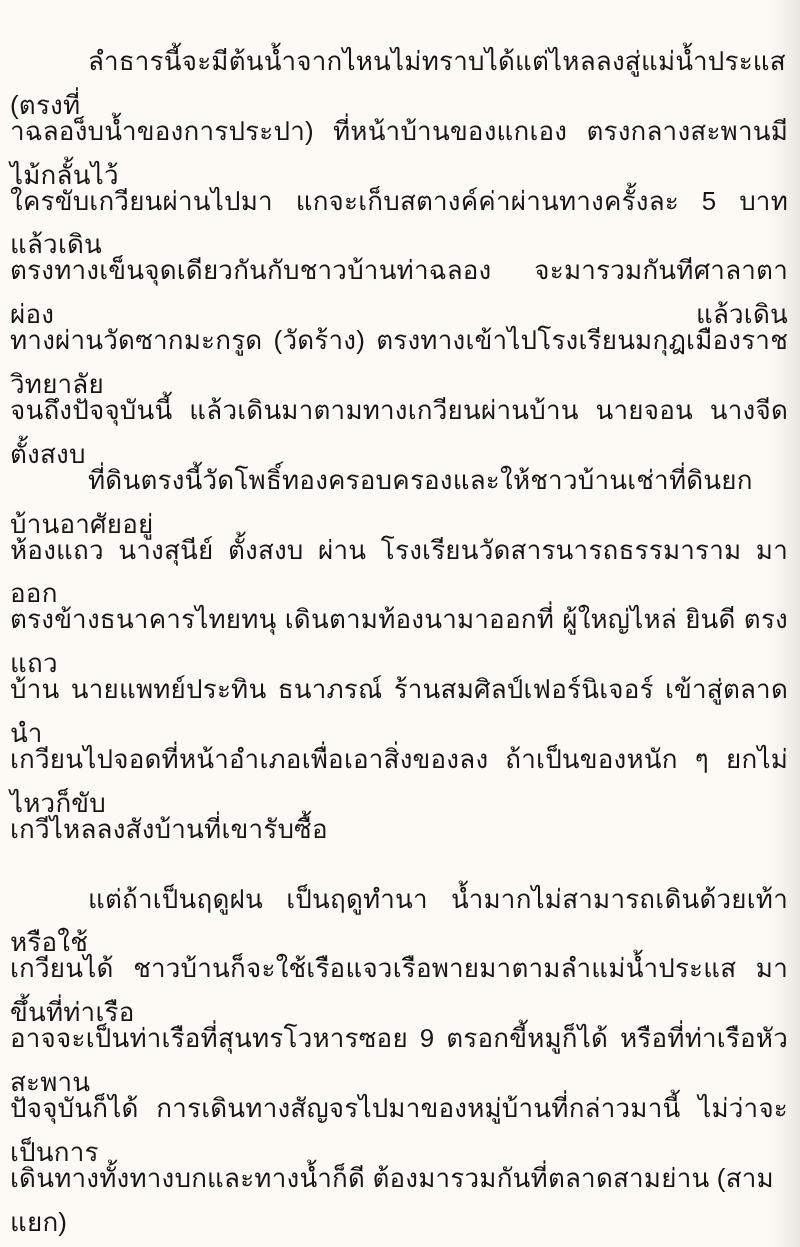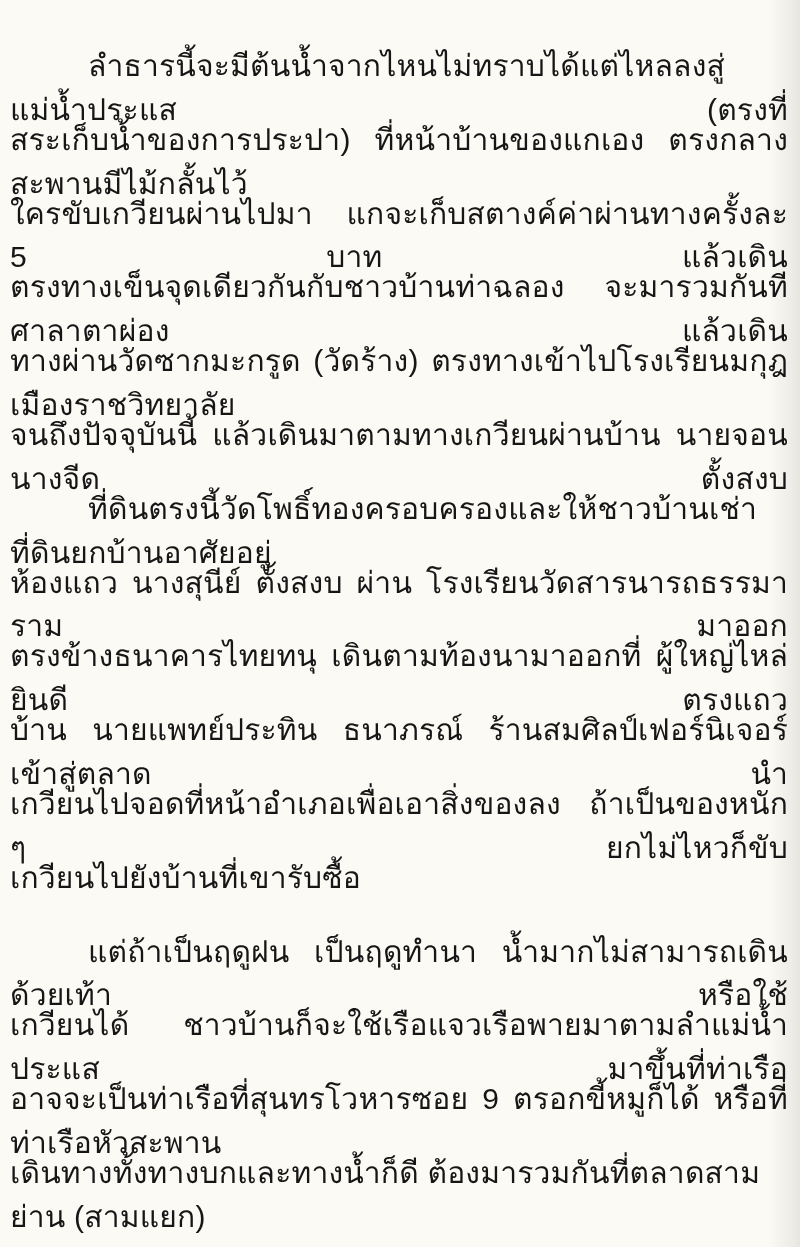--- a/index.html
+++ b/index.html
@@ -10,53 +10,54 @@
     background: linear-gradient(90deg, #fbfaf5 0%, #fbfaf5 96%, #edece6 99%, #e6e5df 100%);
     font-family: "Liberation Sans", "DejaVu Sans", sans-serif;
   }
   .doc {
     padding: 14px 12px 0 10px;
   }
   .para { margin: 0; }
   .line {
     height: 43.8px;
     line-height: 43.8px;
-    font-size: 30px;
+    font-size: 26px;
     color: #161616;
     letter-spacing: 0.2px;
     text-align: justify;
     text-align-last: justify;
     text-justify: inter-word;
   }
   .line.first { text-indent: 78px; }
   .line.last  { text-align: left; text-align-last: auto; }
 </style>
 </head>
 <body>
 
 <main class="doc">
 
   <section class="para">
     <p class="line first">ลำธารนี้จะมีต้นน้ำจากไหนไม่ทราบได้แต่ไหลลงสู่แม่น้ำประแส (ตรงที่</p>
-    <p class="line">สระเก็บน้ำของการประปา) ที่หน้าบ้านของแกเอง ตรงกลางสะพานมีไม้กลั้นไว้</p>
+    <p class="line">าฉลอง็บน้ำของการประปา) ที่หน้าบ้านของแกเอง ตรงกลางสะพานมีไม้กลั้นไว้</p>
     <p class="line">ใครขับเกวียนผ่านไปมา แกจะเก็บสตางค์ค่าผ่านทางครั้งละ 5 บาท แล้วเดิน</p>
     <p class="line">ตรงทางเข็นจุดเดียวกันกับชาวบ้านท่าฉลอง จะมารวมกันทีศาลาตาผ่อง แล้วเดิน</p>
     <p class="line">ทางผ่านวัดซากมะกรูด (วัดร้าง) ตรงทางเข้าไปโรงเรียนมกุฎเมืองราชวิทยาลัย</p>
   </section>
 
   <section class="para">
     <p class="line">จนถึงปัจจุบันนี้ แล้วเดินมาตามทางเกวียนผ่านบ้าน นายจอน นางจีด ตั้งสงบ</p>
     <p class="line first">ที่ดินตรงนี้วัดโพธิ์ทองครอบครองและให้ชาวบ้านเช่าที่ดินยกบ้านอาศัยอยู่</p>
     <p class="line">ห้องแถว นางสุนีย์ ตั้งสงบ ผ่าน โรงเรียนวัดสารนารถธรรมาราม มาออก</p>
     <p class="line">ตรงข้างธนาคารไทยทนุ เดินตามท้องนามาออกที่ ผู้ใหญ่ไหล่ ยินดี ตรงแถว</p>
     <p class="line">บ้าน นายแพทย์ประทิน ธนาภรณ์ ร้านสมศิลป์เฟอร์นิเจอร์ เข้าสู่ตลาด นำ</p>
     <p class="line">เกวียนไปจอดที่หน้าอำเภอเพื่อเอาสิ่งของลง ถ้าเป็นของหนัก ๆ ยกไม่ไหวก็ขับ</p>
-    <p class="line last">เกวียนไปยังบ้านที่เขารับซื้อ</p>
+    <p class="line last">เกวีไหลลงสังบ้านที่เขารับซื้อ</p>
   </section>
 
   <section class="para">
     <p class="line first">แต่ถ้าเป็นฤดูฝน เป็นฤดูทำนา น้ำมากไม่สามารถเดินด้วยเท้า หรือใช้</p>
     <p class="line">เกวียนได้ ชาวบ้านก็จะใช้เรือแจวเรือพายมาตามลำแม่น้ำประแส มาขึ้นที่ท่าเรือ</p>
     <p class="line">อาจจะเป็นท่าเรือที่สุนทรโวหารซอย 9 ตรอกขี้หมูก็ได้ หรือที่ท่าเรือหัวสะพาน</p>
+    <p class="line">ปัจจุบันก็ได้ การเดินทางสัญจรไปมาของหมู่บ้านที่กล่าวมานี้ ไม่ว่าจะเป็นการ</p>
     <p class="line last">เดินทางทั้งทางบกและทางน้ำก็ดี ต้องมารวมกันที่ตลาดสามย่าน (สามแยก)</p>
   </section>
 
 </main>
 
 </body></html>

